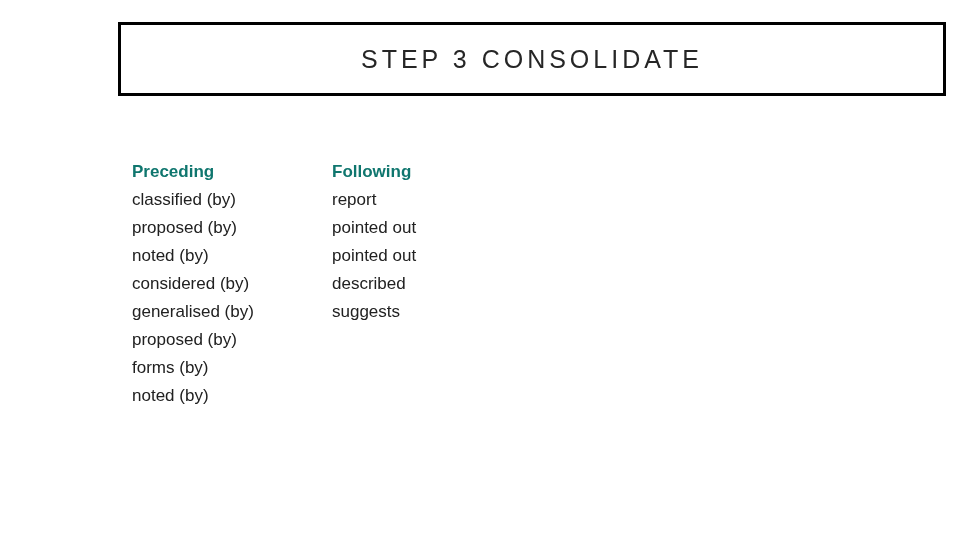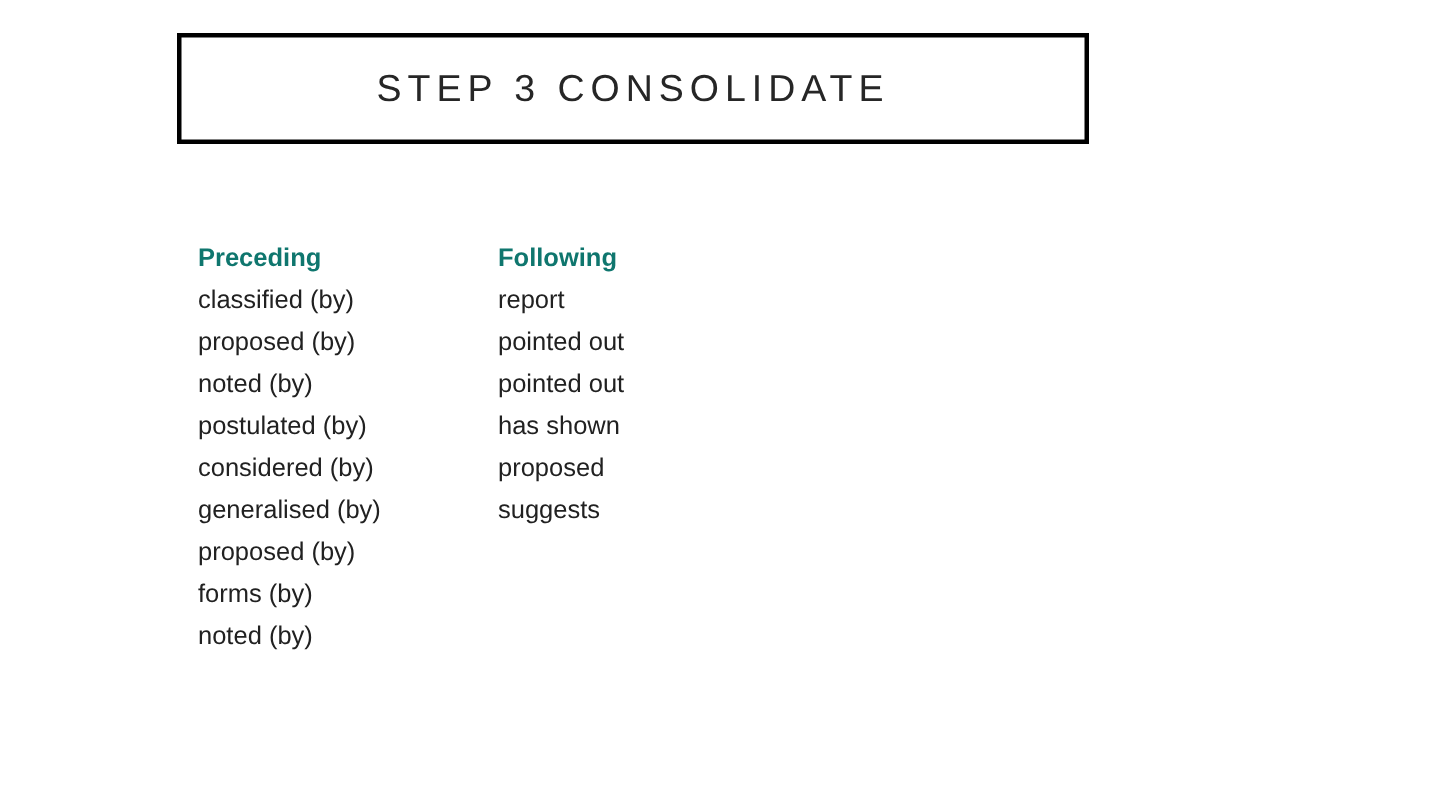--- a/index.html
+++ b/index.html
@@ -14,21 +14,21 @@
   }
   .slide {
     position: relative;
     width: 960px;
     height: 540px;
   }
   .title-box {
     position: absolute;
     left: 118px;
     top: 22px;
-    width: 608px;
+    width: 828px;
     height: 74px;
     border: 3px solid #000;
     box-sizing: border-box;
     display: flex;
     align-items: center;
     justify-content: center;
   }
   .title-text {
     font-family: Arial, Helvetica, sans-serif;
     font-size: 25px;
@@ -92,26 +92,22 @@
         </tr>
         <tr>
           <td class="col-a">proposed (by)</td>
           <td class="col-b">pointed out</td>
         </tr>
         <tr>
           <td class="col-a">noted (by)</td>
           <td class="col-b">pointed out</td>
         </tr>
         <tr>
-          <td class="col-a">postulated (by)</td>
-          <td class="col-b">has shown</td>
-        </tr>
-        <tr>
           <td class="col-a">considered (by)</td>
-          <td class="col-b">proposed</td>
+          <td class="col-b">described</td>
         </tr>
         <tr>
           <td class="col-a">generalised (by)</td>
           <td class="col-b">suggests</td>
         </tr>
         <tr>
           <td class="col-a">proposed (by)</td>
           <td class="col-b"></td>
         </tr>
         <tr>

